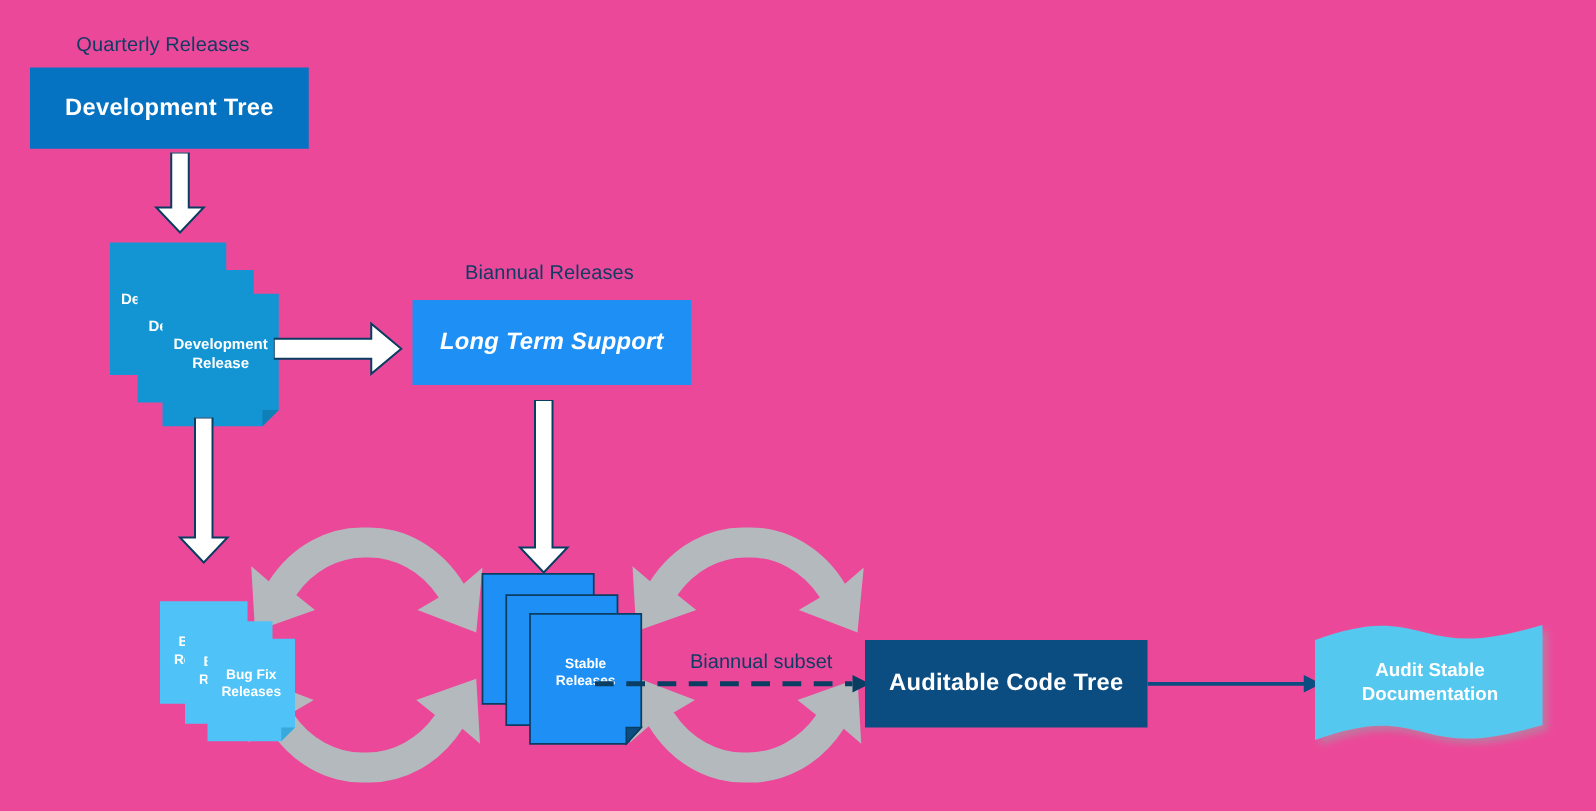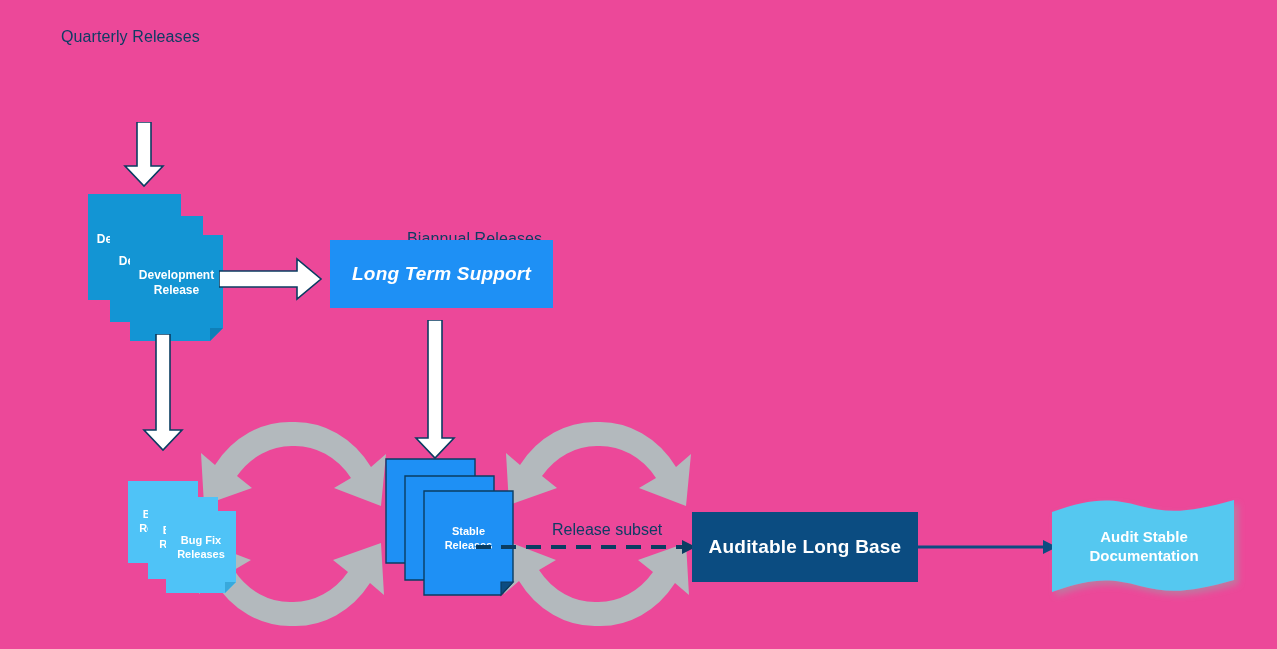--- a/index.html
+++ b/index.html
@@ -89,20 +89,21 @@
     pointer-events: none;
   }
 </style>
 </head>
 <body>
 
 <div id="canvas">
 
   <div class="abs caption" style="left:61px; top:28px;">Quarterly Releases</div>
 
+  <div class="abs proc-box proc-dev" style="left:24px; top:54px; width:223px; height:65px;">Development Tree</div>
 
   <div class="abs" style="left:119px; top:122px;">
     <svg width="50" height="66" viewBox="0 0 50 66">
       <polygon points="18,0 32,0 32,44 44,44 25,64 6,44 18,44" fill="#ffffff" stroke="#0A3D62" stroke-width="1.6"></polygon>
     </svg>
   </div>
 
   <div class="abs" style="left:88px; top:194px; width:140px; height:138px;">
 
     <div class="card" style="left:0px; top:0px; width:93px; height:106px;">
@@ -127,21 +128,21 @@
       <div class="body" style="font-size:12px; padding-bottom:10px;">Development Release</div>
     </div>
   </div>
 
   <div class="abs" style="left:219px; top:255px;">
     <svg width="104" height="48" viewBox="0 0 104 48">
       <polygon points="0,16 78,16 78,4 102,24 78,44 78,32 0,32" fill="#ffffff" stroke="#0A3D62" stroke-width="1.6"></polygon>
     </svg>
   </div>
 
-  <div class="abs caption" style="left:372px; top:230px;margin-left:35px;">Biannual Releases</div>
+  <div class="abs caption" style="left:372px; top:210px;">Biannual Releases</div>
 
   <div class="abs proc-box proc-lts" style="left:330px; top:240px; width:223px; height:68px;font-style:italic;">Long Term Support</div>
 
   <div class="abs" style="left:139px; top:334px;">
     <svg width="48" height="118" viewBox="0 0 48 118">
       <polygon points="17,0 31,0 31,96 43,96 24,116 5,96 17,96" fill="#ffffff" stroke="#0A3D62" stroke-width="1.6"></polygon>
     </svg>
   </div>
 
   <div class="abs" style="left:411px; top:320px;">
@@ -261,30 +262,30 @@
 
     <div class="card" style="left:38px; top:32px; width:89px; height:104px;">
       <svg width="89" height="104" viewBox="0 0 89 104">
         <path d="M0,0 H89 V91 L77,104 H0 Z" fill="#1E90F5" stroke="#0A3D62" stroke-width="1.4"></path>
         <path d="M89,91 L77,104 L77,91 Z" fill="#0B4C81" stroke="#0A3D62" stroke-width="1.2"></path>
       </svg>
       <div class="body" style="font-size:11px; padding-bottom:9px;">Stable Releases</div>
     </div>
   </div>
 
-  <div class="abs conn-label" style="left:552px; top:521px;">Release subset</div>
+  <div class="abs conn-label" style="left:552px; top:521px;">Biannual subset</div>
 
   <div class="abs" style="left:476px; top:536px;">
     <svg width="225" height="22" viewBox="0 0 225 22">
       <line x1="0" y1="11" x2="206" y2="11" stroke="#0A3D62" stroke-width="4" stroke-dasharray="15 10"></line>
       <polygon points="206,4 220,11 206,18" fill="#0A3D62"></polygon>
     </svg>
   </div>
 
-  <div class="abs proc-box proc-audit" style="left:692px; top:512px; width:226px; height:70px;">Auditable Long Base</div>
+  <div class="abs proc-box proc-audit" style="left:692px; top:512px; width:226px; height:70px;">Auditable Code Tree</div>
 
   <div class="abs" style="left:918px; top:537px;">
     <svg width="140" height="20" viewBox="0 0 140 20">
       <line x1="0" y1="10" x2="126" y2="10" stroke="#0B4C81" stroke-width="3"></line>
       <polygon points="125,3 139,10 125,17" fill="#0B4C81"></polygon>
     </svg>
   </div>
 
   <div class="abs" style="left:1046px; top:492px;">
     <svg width="200" height="110" viewBox="0 0 200 110">

